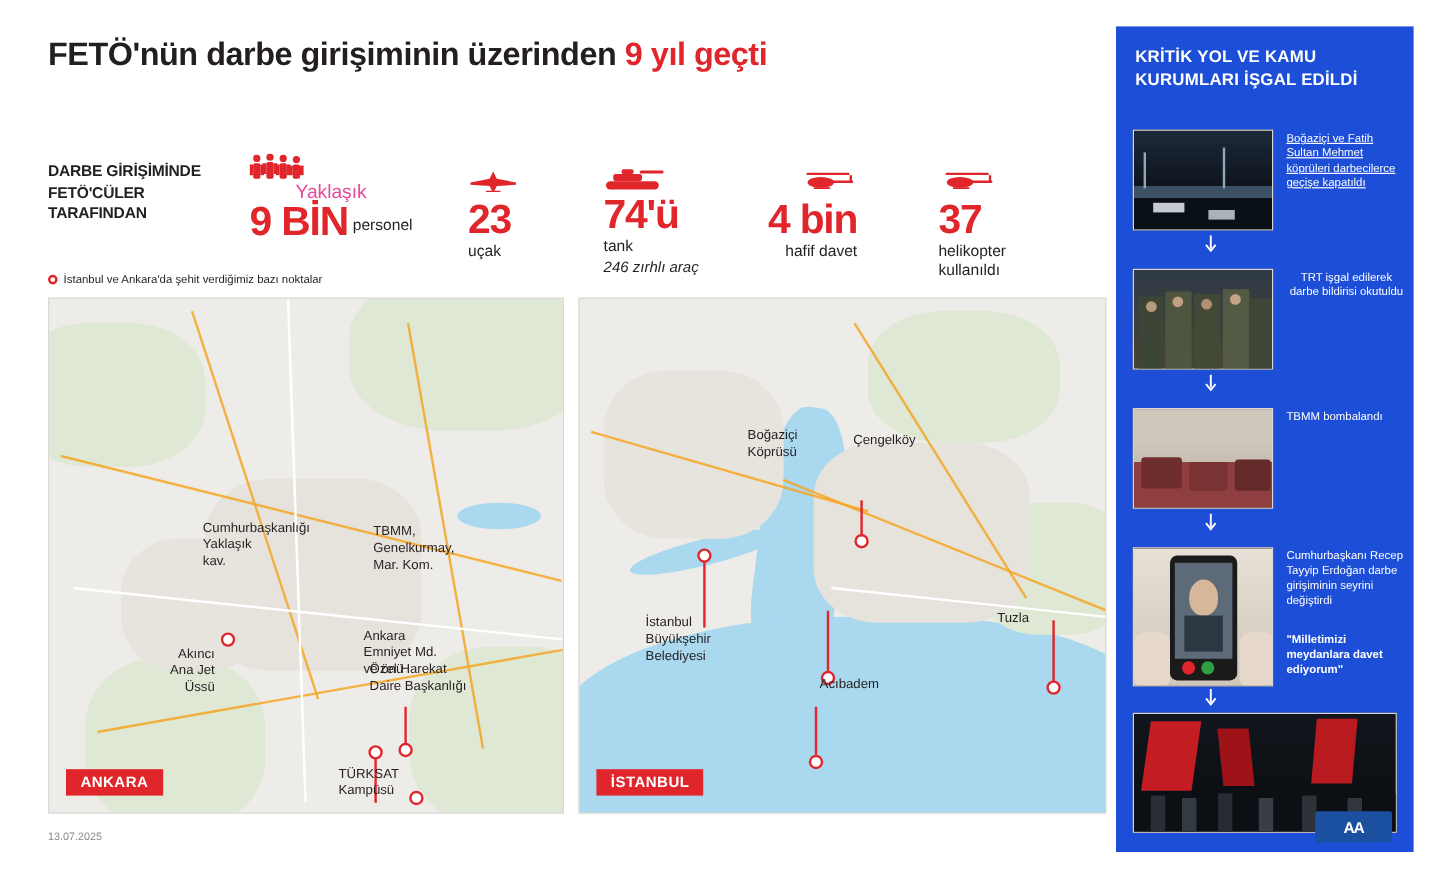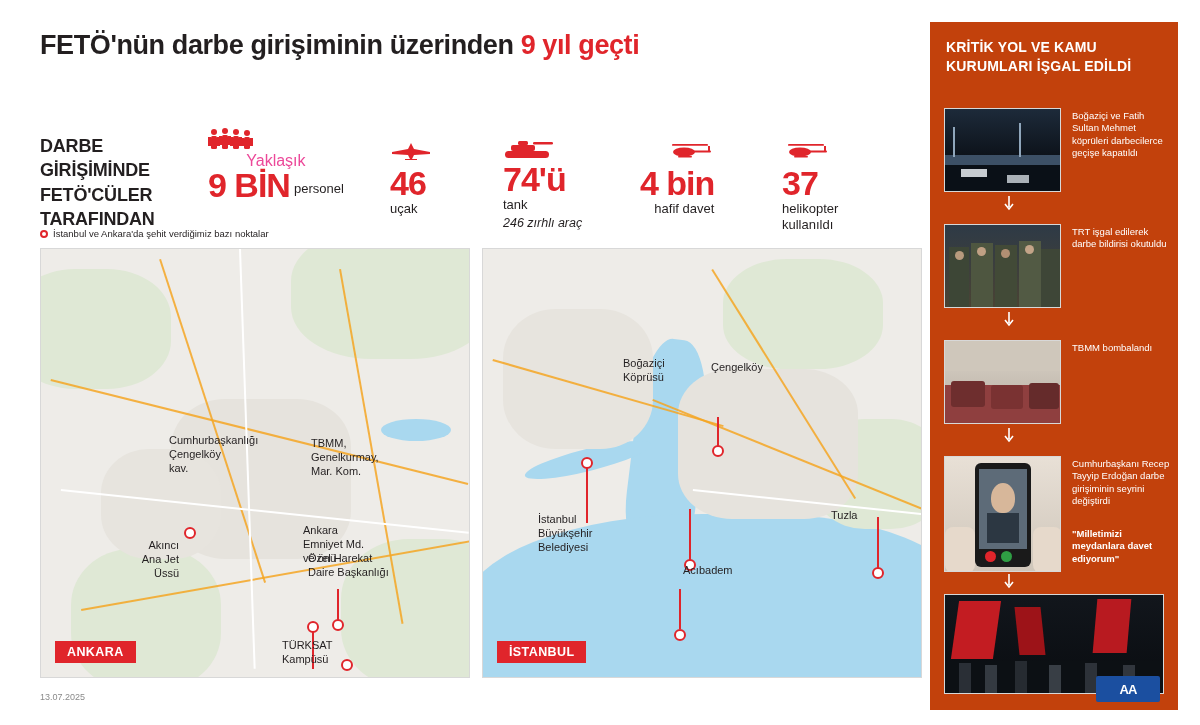--- a/index.html
+++ b/index.html
@@ -27,21 +27,21 @@
   .subtitle {
     position:absolute; left:40px; top:78px; width:620px;
     font-size:13.5px; line-height:1.5; color:#3a3a3a;
   }
 
   
   .stats { position:absolute; left:40px; top:128px; width:850px; height:100px; }
 
   .stats-label {
     position:absolute; left:0; top:6px; width:130px;
-    font-size:18px; font-weight:bold; line-height:1.35;
+    font-size:13px; font-weight:bold; line-height:1.35;
     color:#231f20; letter-spacing:-0.2px;
   }
 
   .stat { position:absolute; top:0; }
   .stat .icon { height:22px; margin-bottom:2px; display:block; color:#e0252b; }
   .stat .big {
     font-size:34px; font-weight:bold; color:#e0252b; line-height:1;
     letter-spacing:-1px; display:inline-block;
   }
   .stat .unit {
@@ -97,21 +97,21 @@
   .pin-label {
     position:absolute; font-size:11px; line-height:1.25; color:#231f20; z-index:16;
     font-weight:normal; white-space:pre-line;
   }
 
   .date { position:absolute; left:40px; top:692px; font-size:9px; color:#8a8a8a; }
 
   
   .panel {
     position:absolute; left:930px; top:22px; width:248px; height:688px;
-    background:#c2410c;
+    background:#1d4ed8;
   }
   .panel-title {
     position:absolute; left:16px; top:16px; width:200px;
     color:#fff; font-size:14px; font-weight:bold; line-height:1.35;
     letter-spacing:0.2px; text-transform:uppercase;
   }
   .pitem { position:absolute; left:14px; width:220px; }
   .pthumb {
     position:absolute; left:0; width:117px; height:84px;
     overflow:hidden; background:#2b2b2b; border:1px solid #d8d8d8;
@@ -180,21 +180,21 @@
         <div class="pre">Yaklaşık</div>
         <span class="big">9 BİN</span><span class="unit">personel</span>
       </div>
 
       <div class="stat st2">
         <div class="icon" style="margin-top:14px;">
           <svg width="42" height="18" viewBox="0 0 42 18" fill="#e0252b">
             <path d="M21 1 l3 6 16 3 0 2 -16 1 -2 4 5 0 0 1.2 -12 0 0 -1.2 5 0 -2 -4 -16 -1 0 -2 16 -3z"></path>
           </svg>
         </div>
-        <span class="big">46</span>
+        <span class="big">23</span>
         <div class="sub">uçak</div>
       </div>
 
       <div class="stat st3">
         <div class="icon" style="margin-top:10px;">
           <svg width="52" height="22" viewBox="0 0 52 22" fill="#e0252b">
             <rect x="2" y="13" width="44" height="7" rx="3.5"></rect>
             <rect x="8" y="7" width="24" height="6" rx="2"></rect>
             <rect x="15" y="3" width="10" height="4" rx="1.5"></rect>
             <rect x="30" y="4" width="20" height="2.6" rx="1.3"></rect>
@@ -268,21 +268,21 @@
           <div class="head" style="top:40px;"></div>
       </div>
       <div class="pin-label" style="left:262px; top:275px; width:100px;">Ankara
 Emniyet Md.
 ve önü</div>
 
       <div class="pin" style="left:300px; top:410px;">
         <div class="head"></div>
       </div>
       <div class="pin-label" style="left:128px; top:185px; width:120px; text-align:left;">Cumhurbaşkanlığı
-Çengelköy
+Yaklaşık
 kav.</div>
 
       <div class="pin" style="left:297px; top:490px;">
         
       </div>
       <div class="pin-label" style="left:270px; top:188px; width:110px;">TBMM,
 Genelkurmay,
 Mar. Kom.</div>
 
       <div class="pin" style="left:294px; top:508px;">
@@ -366,42 +366,42 @@
     <div class="pitem" style="top:86px;">
       <div class="pthumb" style="top:0;">
         <div class="th-fill" style="background:linear-gradient(#1d2a3a,#0c1219 60%,#13202c);"></div>
         <div style="position:absolute; left:0; top:46px; width:117px; height:10px; background:#3c5066;"></div>
         <div style="position:absolute; left:8px; top:18px; width:2px; height:30px; background:#8fa6bb;"></div>
         <div style="position:absolute; left:74px; top:14px; width:2px; height:34px; background:#8fa6bb;"></div>
         <div style="position:absolute; left:0; top:56px; width:117px; height:28px; background:#0a1017;"></div>
         <div style="position:absolute; left:16px; top:60px; width:26px; height:8px; background:#c7ccd1;"></div>
         <div style="position:absolute; left:62px; top:66px; width:22px; height:8px; background:#aab1b7;"></div>
       </div>
-      <div class="ptext" style="top:2px;">Boğaziçi ve Fatih Sultan Mehmet köprüleri darbecilerce geçişe kapatıldı</div>
+      <div class="ptext" style="top:2px;text-decoration:underline;">Boğaziçi ve Fatih Sultan Mehmet köprüleri darbecilerce geçişe kapatıldı</div>
       <div class="arrow" style="top:88px;">
         <svg width="10" height="16" viewBox="0 0 10 16">
             <path d="M5 0 L5 11 M1 8 L5 13 L9 8" stroke="#fff" stroke-width="1.6" fill="none"></path>
           </svg>
       </div>
     </div>
 
     <div class="pitem" style="top:202px;">
       <div class="pthumb" style="top:0;">
         <div class="th-fill" style="background:linear-gradient(#2e3a46,#4a4334);"></div>
         <div style="position:absolute; left:4px; top:22px; width:20px; height:62px; background:#3d4636;"></div>
         <div style="position:absolute; left:26px; top:18px; width:22px; height:66px; background:#4e5640;"></div>
         <div style="position:absolute; left:50px; top:20px; width:22px; height:64px; background:#424a37;"></div>
         <div style="position:absolute; left:74px; top:16px; width:22px; height:68px; background:#525a44;"></div>
         <div style="position:absolute; left:96px; top:24px; width:20px; height:60px; background:#3e4637;"></div>
         <div style="position:absolute; left:10px; top:26px; width:9px; height:9px; border-radius:50%; background:#b79a7d;"></div>
         <div style="position:absolute; left:32px; top:22px; width:9px; height:9px; border-radius:50%; background:#c0a084;"></div>
         <div style="position:absolute; left:56px; top:24px; width:9px; height:9px; border-radius:50%; background:#b18f73;"></div>
         <div style="position:absolute; left:80px; top:20px; width:9px; height:9px; border-radius:50%; background:#c3a488;"></div>
       </div>
-      <div class="ptext" style="top:2px;">TRT işgal edilerek darbe bildirisi okutuldu</div>
+      <div class="ptext" style="top:2px;text-align:center;">TRT işgal edilerek darbe bildirisi okutuldu</div>
       <div class="arrow" style="top:88px;">
         <svg width="10" height="16" viewBox="0 0 10 16">
             <path d="M5 0 L5 11 M1 8 L5 13 L9 8" stroke="#fff" stroke-width="1.6" fill="none"></path>
           </svg>
       </div>
     </div>
 
     <div class="pitem" style="top:318px;">
       <div class="pthumb" style="top:0;">
         <div class="th-fill" style="background:linear-gradient(#d9d2c8,#b8aea2);"></div>

